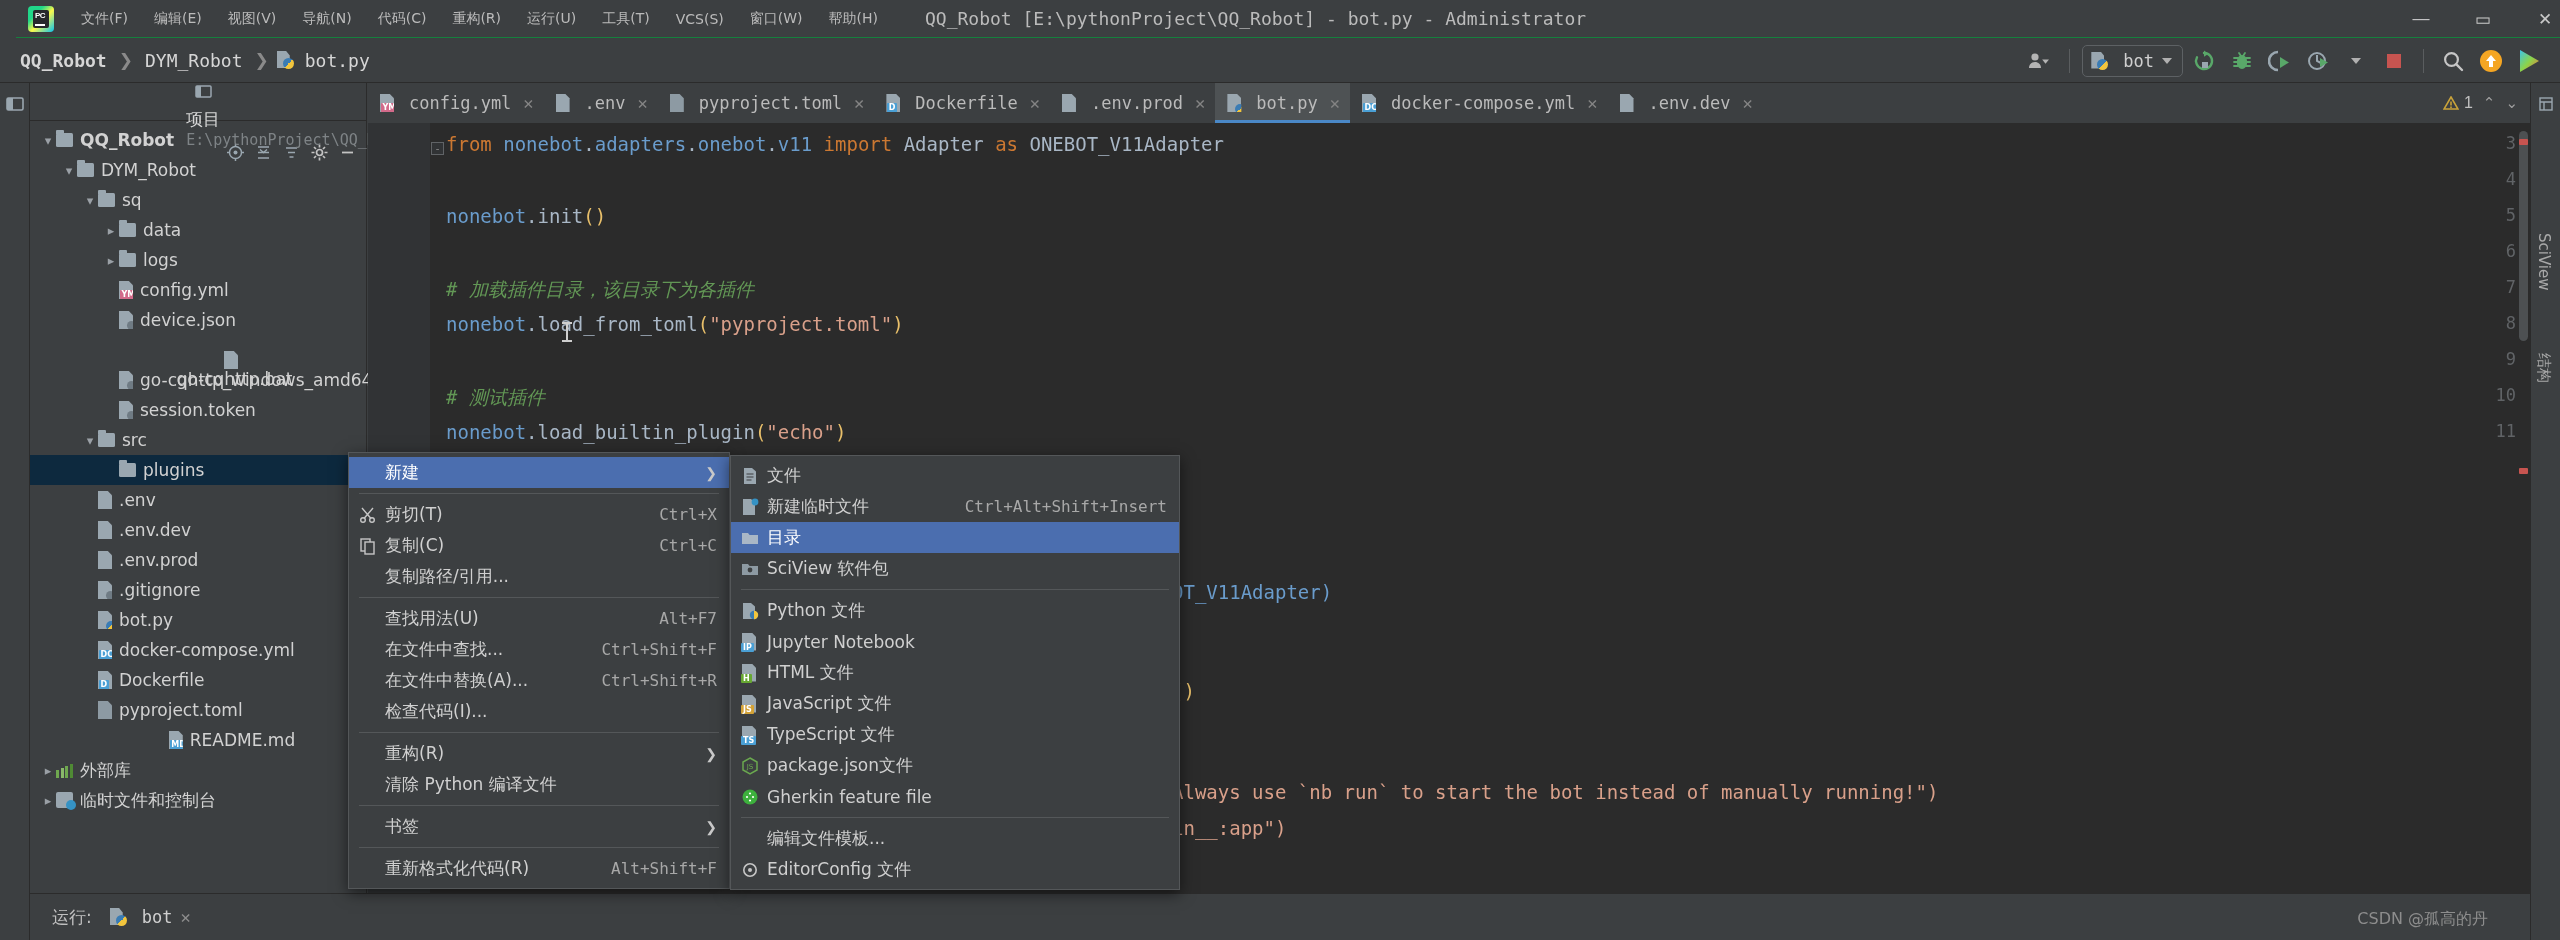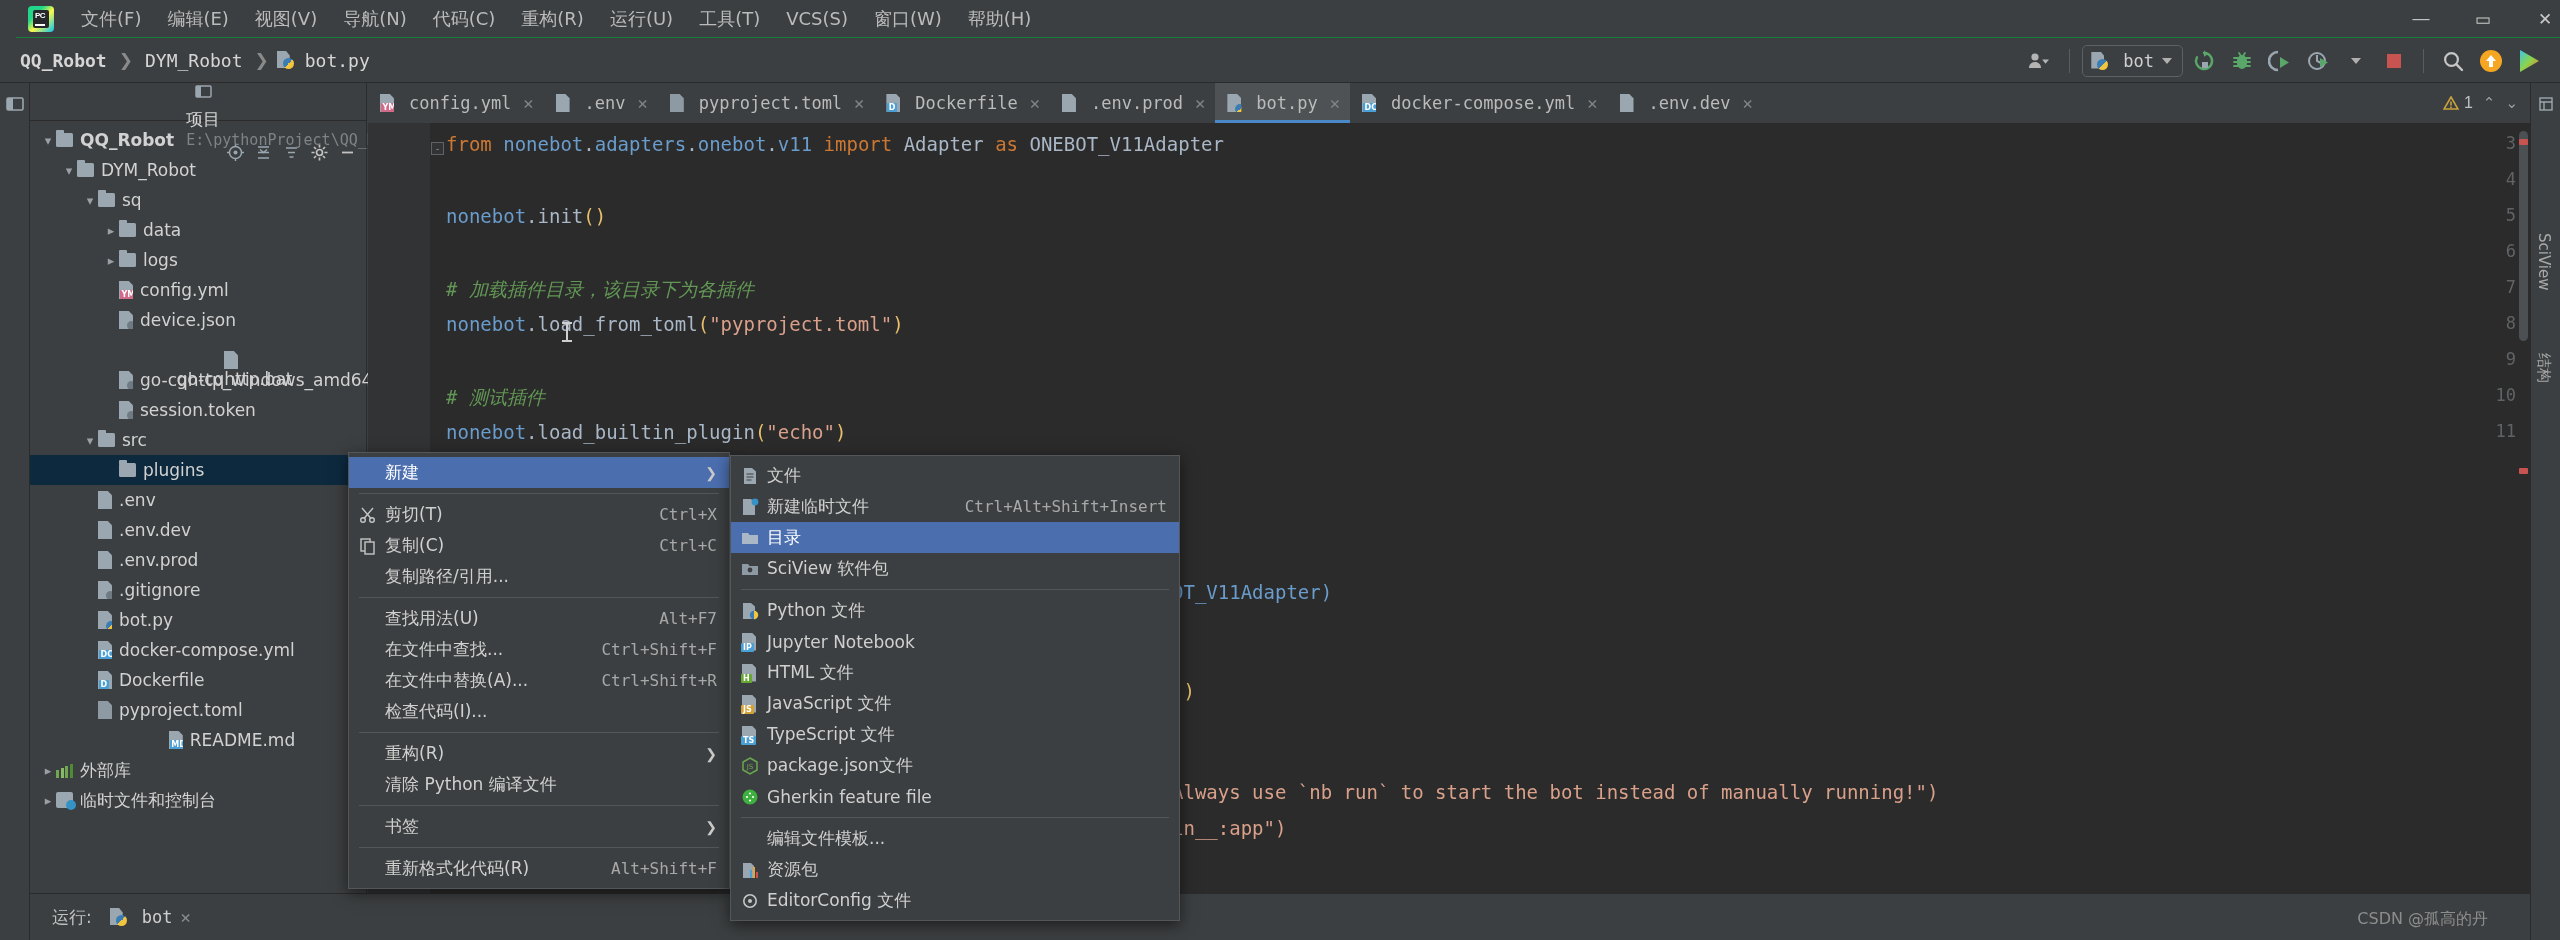--- a/index.html
+++ b/index.html
@@ -28,21 +28,21 @@
     background:#27282c; border-radius:2px;
   }
   .pc-logo .pctext{
     position:absolute; left:7px; top:5px; font-size:8px; color:#fff; font-weight:bold;
     font-family:"Liberation Sans",sans-serif; z-index:2; letter-spacing:-0.5px;
   }
   .pc-logo .pcbar{
     position:absolute; left:7px; bottom:6px; width:10px; height:2px; background:#fff; z-index:2;
   }
   .menu-item {
-    color:#bbbbbb; font-size:18px; padding:4px 13px; cursor:default;
+    color:#bbbbbb; font-size:14px; padding:4px 13px; cursor:default;
     white-space:nowrap; font-family:"DejaVu Sans", sans-serif;
   }
   .win-title {
     color:#bbbbbb; font-size:18px; margin-left:34px; white-space:nowrap;
     font-family:"DejaVu Sans Mono", monospace;
   }
   .win-ctrl { position:absolute; right:0; top:0; height:38px; display:flex; align-items:center; }
   .win-btn { width:62px; height:38px; display:flex; align-items:center; justify-content:center;
              color:#c8c8c8; font-size:17px; }
 
@@ -208,20 +208,21 @@
         <div class="menu-item">视图(V)</div>
         <div class="menu-item">导航(N)</div>
         <div class="menu-item">代码(C)</div>
         <div class="menu-item">重构(R)</div>
         <div class="menu-item">运行(U)</div>
         <div class="menu-item">工具(T)</div>
         <div class="menu-item">VCS(S)</div>
         <div class="menu-item">窗口(W)</div>
         <div class="menu-item">帮助(H)</div>
       </div>
+    <div class="win-title">QQ_Robot [E:\pythonProject\QQ_Robot] - bot.py - Administrator</div>
     <div class="win-ctrl">
       <div class="win-btn">—</div>
       <div class="win-btn">▭</div>
       <div class="win-btn close">✕</div>
     </div>
   </div>
 
   <div class="toolbar">
     <div class="crumbs">
       <span class="crumb bold">QQ_Robot</span>
@@ -804,31 +805,20 @@
         <span class="mi-label">Gherkin feature file</span>
       </div>
       <div class="msep"></div>
       <div class="mi">
         <span class="mi-ico"></span>
         <span class="mi-label">编辑文件模板...</span>
       </div>
       <div class="mi">
         <span class="mi-ico">
           <span style="display: inline-block; width: 18px; height: 18px; position: relative;"><svg width="18" height="18" viewBox="0 0 18 18">
-              <path d="M2 2h8l3 3v12H2z" fill="#9aa7b0"></path>
-              <rect x="9" y="9" width="2" height="8" fill="#4a9fd4"></rect>
-              <rect x="12" y="6" width="2" height="11" fill="#e8a33d"></rect>
-              <rect x="15" y="11" width="2" height="6" fill="#c75450"></rect>
-            </svg></span>
-        </span>
-        <span class="mi-label">资源包</span>
-      </div>
-      <div class="mi">
-        <span class="mi-ico">
-          <span style="display: inline-block; width: 18px; height: 18px; position: relative;"><svg width="18" height="18" viewBox="0 0 18 18">
               <circle cx="9" cy="9" r="6.2" fill="none" stroke="#c6c6c6" stroke-width="1.6"></circle>
               <circle cx="9" cy="9" r="2" fill="#c6c6c6"></circle>
             </svg></span>
         </span>
         <span class="mi-label">EditorConfig 文件</span>
       </div>
     </div>
 
   <div class="cursor-ibeam"></div>
 </div>

